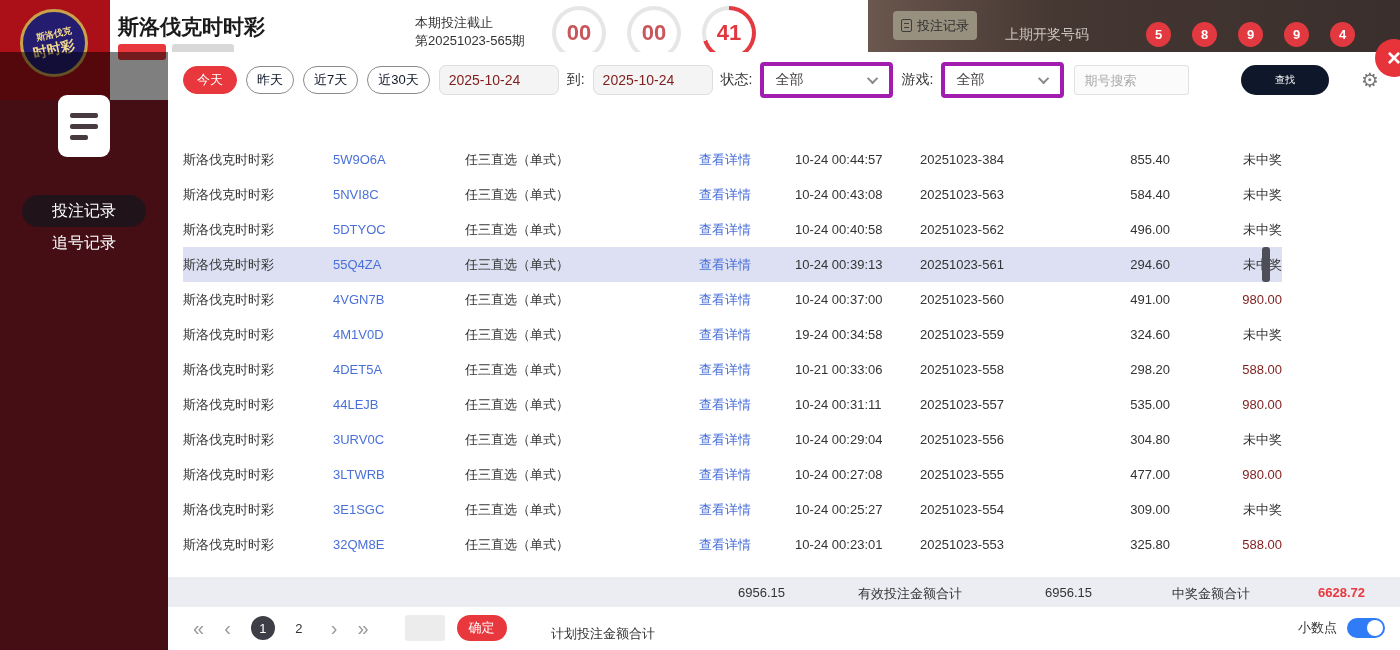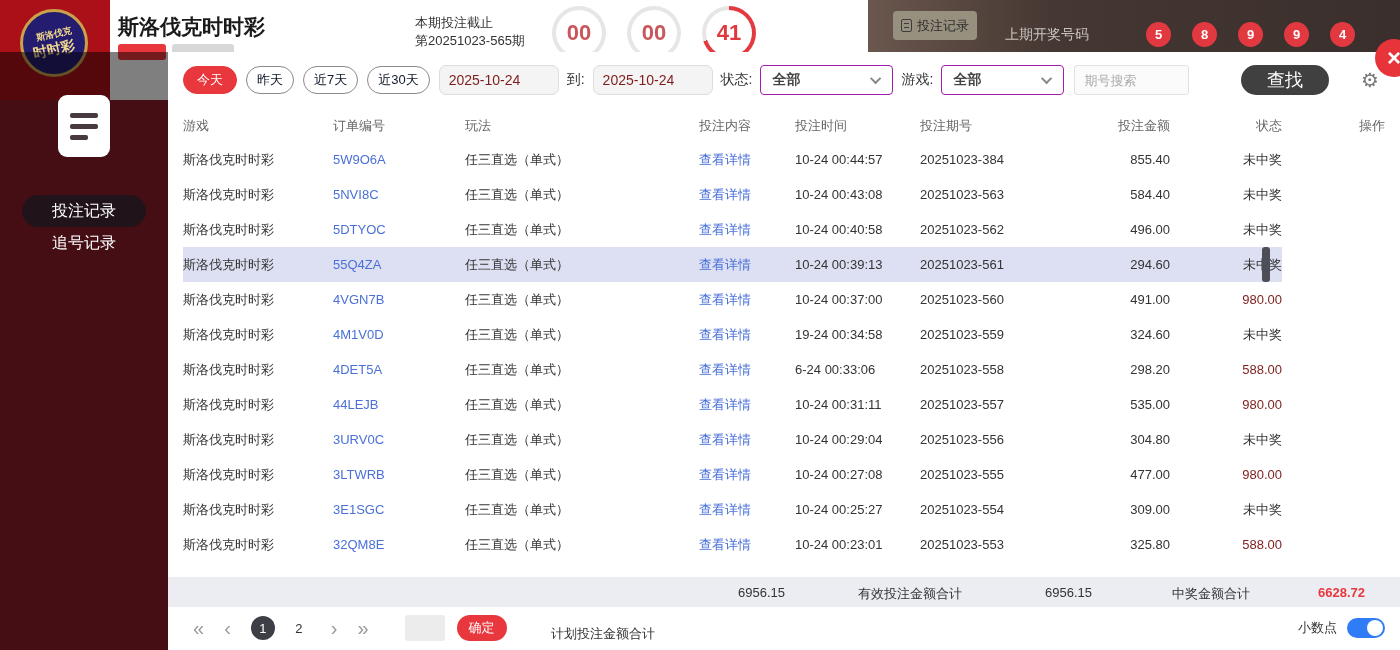--- a/index.html
+++ b/index.html
@@ -57,30 +57,30 @@
 
   
   .filters { position:absolute; left:15px; top:13px; width:1202px; height:30px; display:flex; align-items:center; font-size:14px; color:#333; }
   .quick { display:flex; align-items:center; }
   .qbtn { height:28px; padding:0 10px; border-radius:14px; border:1px solid #8a8a8a; background:#fff;
     color:#0f172a; font-size:13px; display:flex; align-items:center; margin-right:9px; cursor:pointer; }
   .qbtn.active { background:#e8373d; border-color:#e8373d; color:#fff; padding:0 13px; }
   .date { width:120px; height:30px; background:#f4f4f4; border:1px solid #ddd; border-radius:7px;
     padding:0 9px; font-size:14px; color:#7f1d1d; font-family:inherit; }
   .lbl { margin:0 8px; color:#333; }
-  .select { width:133px; height:30px; border:1px solid #a21caf; border-radius:4px; background:#fff;
-    display:flex; align-items:center; justify-content:space-between; padding:0 11px; color:#444; cursor:pointer;font-weight:bold; }
+  .select { width:133px; height:36px; border:4px solid #a21caf; border-radius:4px; background:#fff;
+    display:flex; align-items:center; justify-content:space-between; padding:0 11px; color:#444; cursor:pointer; }
   .select.sel2 { width:123px; }
   .chev { width:8px; height:8px; border-left:2px solid #888; border-bottom:2px solid #888;
     transform:rotate(-45deg) translateY(-2px); }
   .search { width:115px; height:30px; border:1px solid #e2e2e2; background:#fbfbfb; border-radius:3px;
     padding:0 9px; font-size:13px; color:#444; font-family:inherit; }
   .search::placeholder { color:#aaa; }
-  .find { margin-left:auto; width:88px; height:30px; border:none; border-radius:15px; background:#404040;
-    color:#fff; font-size:18px; cursor:pointer; font-family:inherit; }
+  .find { margin-left:auto; width:88px; height:30px; border:none; border-radius:15px; background:#0f172a;
+    color:#fff; font-size:10px; cursor:pointer; font-family:inherit; }
   .gear { margin-left:32px; margin-right:6px; font-size:20px; color:#777; cursor:pointer; }
 
   
   .grid9 { display:grid; grid-template-columns:150px 132px 190px 140px 125px 120px 130px 112px 1fr; align-items:center; }
   .thead { position:absolute; left:15px; top:58px; width:1202px; height:32px; font-size:13px; color:#666; }
   .rows  { position:absolute; left:15px; top:90px; width:1202px; }
   .row { height:35px; font-size:13px; color:#333; position:relative; background:#fff; }
   .row.hl { background:#dde0f2; }
   .row.hl .cell.action { background:#fff; height:35px; }
   .cell { overflow:hidden; white-space:nowrap; }
@@ -192,31 +192,20 @@
       <span class="lbl">游戏:</span>
       <div class="select sel2">
         <span>全部</span>
         <i class="chev"></i>
       </div>
       <input class="search" style="margin-left: 10px;" placeholder="期号搜索">
       <button class="find">查找</button>
       <span class="gear">⚙</span>
     </div>
 
-    <div class="thead grid9" id="thead">
-        <div class="hcell ">游戏</div>
-        <div class="hcell ">订单编号</div>
-        <div class="hcell ">玩法</div>
-        <div class="hcell center">投注内容</div>
-        <div class="hcell ">投注时间</div>
-        <div class="hcell ">投注期号</div>
-        <div class="hcell right">投注金额</div>
-        <div class="hcell right">状态</div>
-        <div class="hcell right">操作</div>
-      </div>
     <div class="rows" id="rows">
         <div class="row grid9">
           <div class="cell">斯洛伐克时时彩</div>
           <div class="cell link">5W9O6A</div>
           <div class="cell">任三直选（单式）</div>
           <div class="cell link center">查看详情</div>
           <div class="cell">10-24 00:44:57</div>
           <div class="cell">20251023-384</div>
           <div class="cell right">855.40</div>
           <div class="cell right">未中奖</div>
@@ -276,21 +265,21 @@
           <div class="cell">20251023-559</div>
           <div class="cell right">324.60</div>
           <div class="cell right">未中奖</div>
           <div class="cell action"></div>
         </div>
         <div class="row grid9">
           <div class="cell">斯洛伐克时时彩</div>
           <div class="cell link">4DET5A</div>
           <div class="cell">任三直选（单式）</div>
           <div class="cell link center">查看详情</div>
-          <div class="cell">6-24 00:33:06</div>
+          <div class="cell">10-21 00:33:06</div>
           <div class="cell">20251023-558</div>
           <div class="cell right">298.20</div>
           <div class="cell right win">588.00</div>
           <div class="cell action"></div>
         </div>
         <div class="row grid9">
           <div class="cell">斯洛伐克时时彩</div>
           <div class="cell link">44LEJB</div>
           <div class="cell">任三直选（单式）</div>
           <div class="cell link center">查看详情</div>

